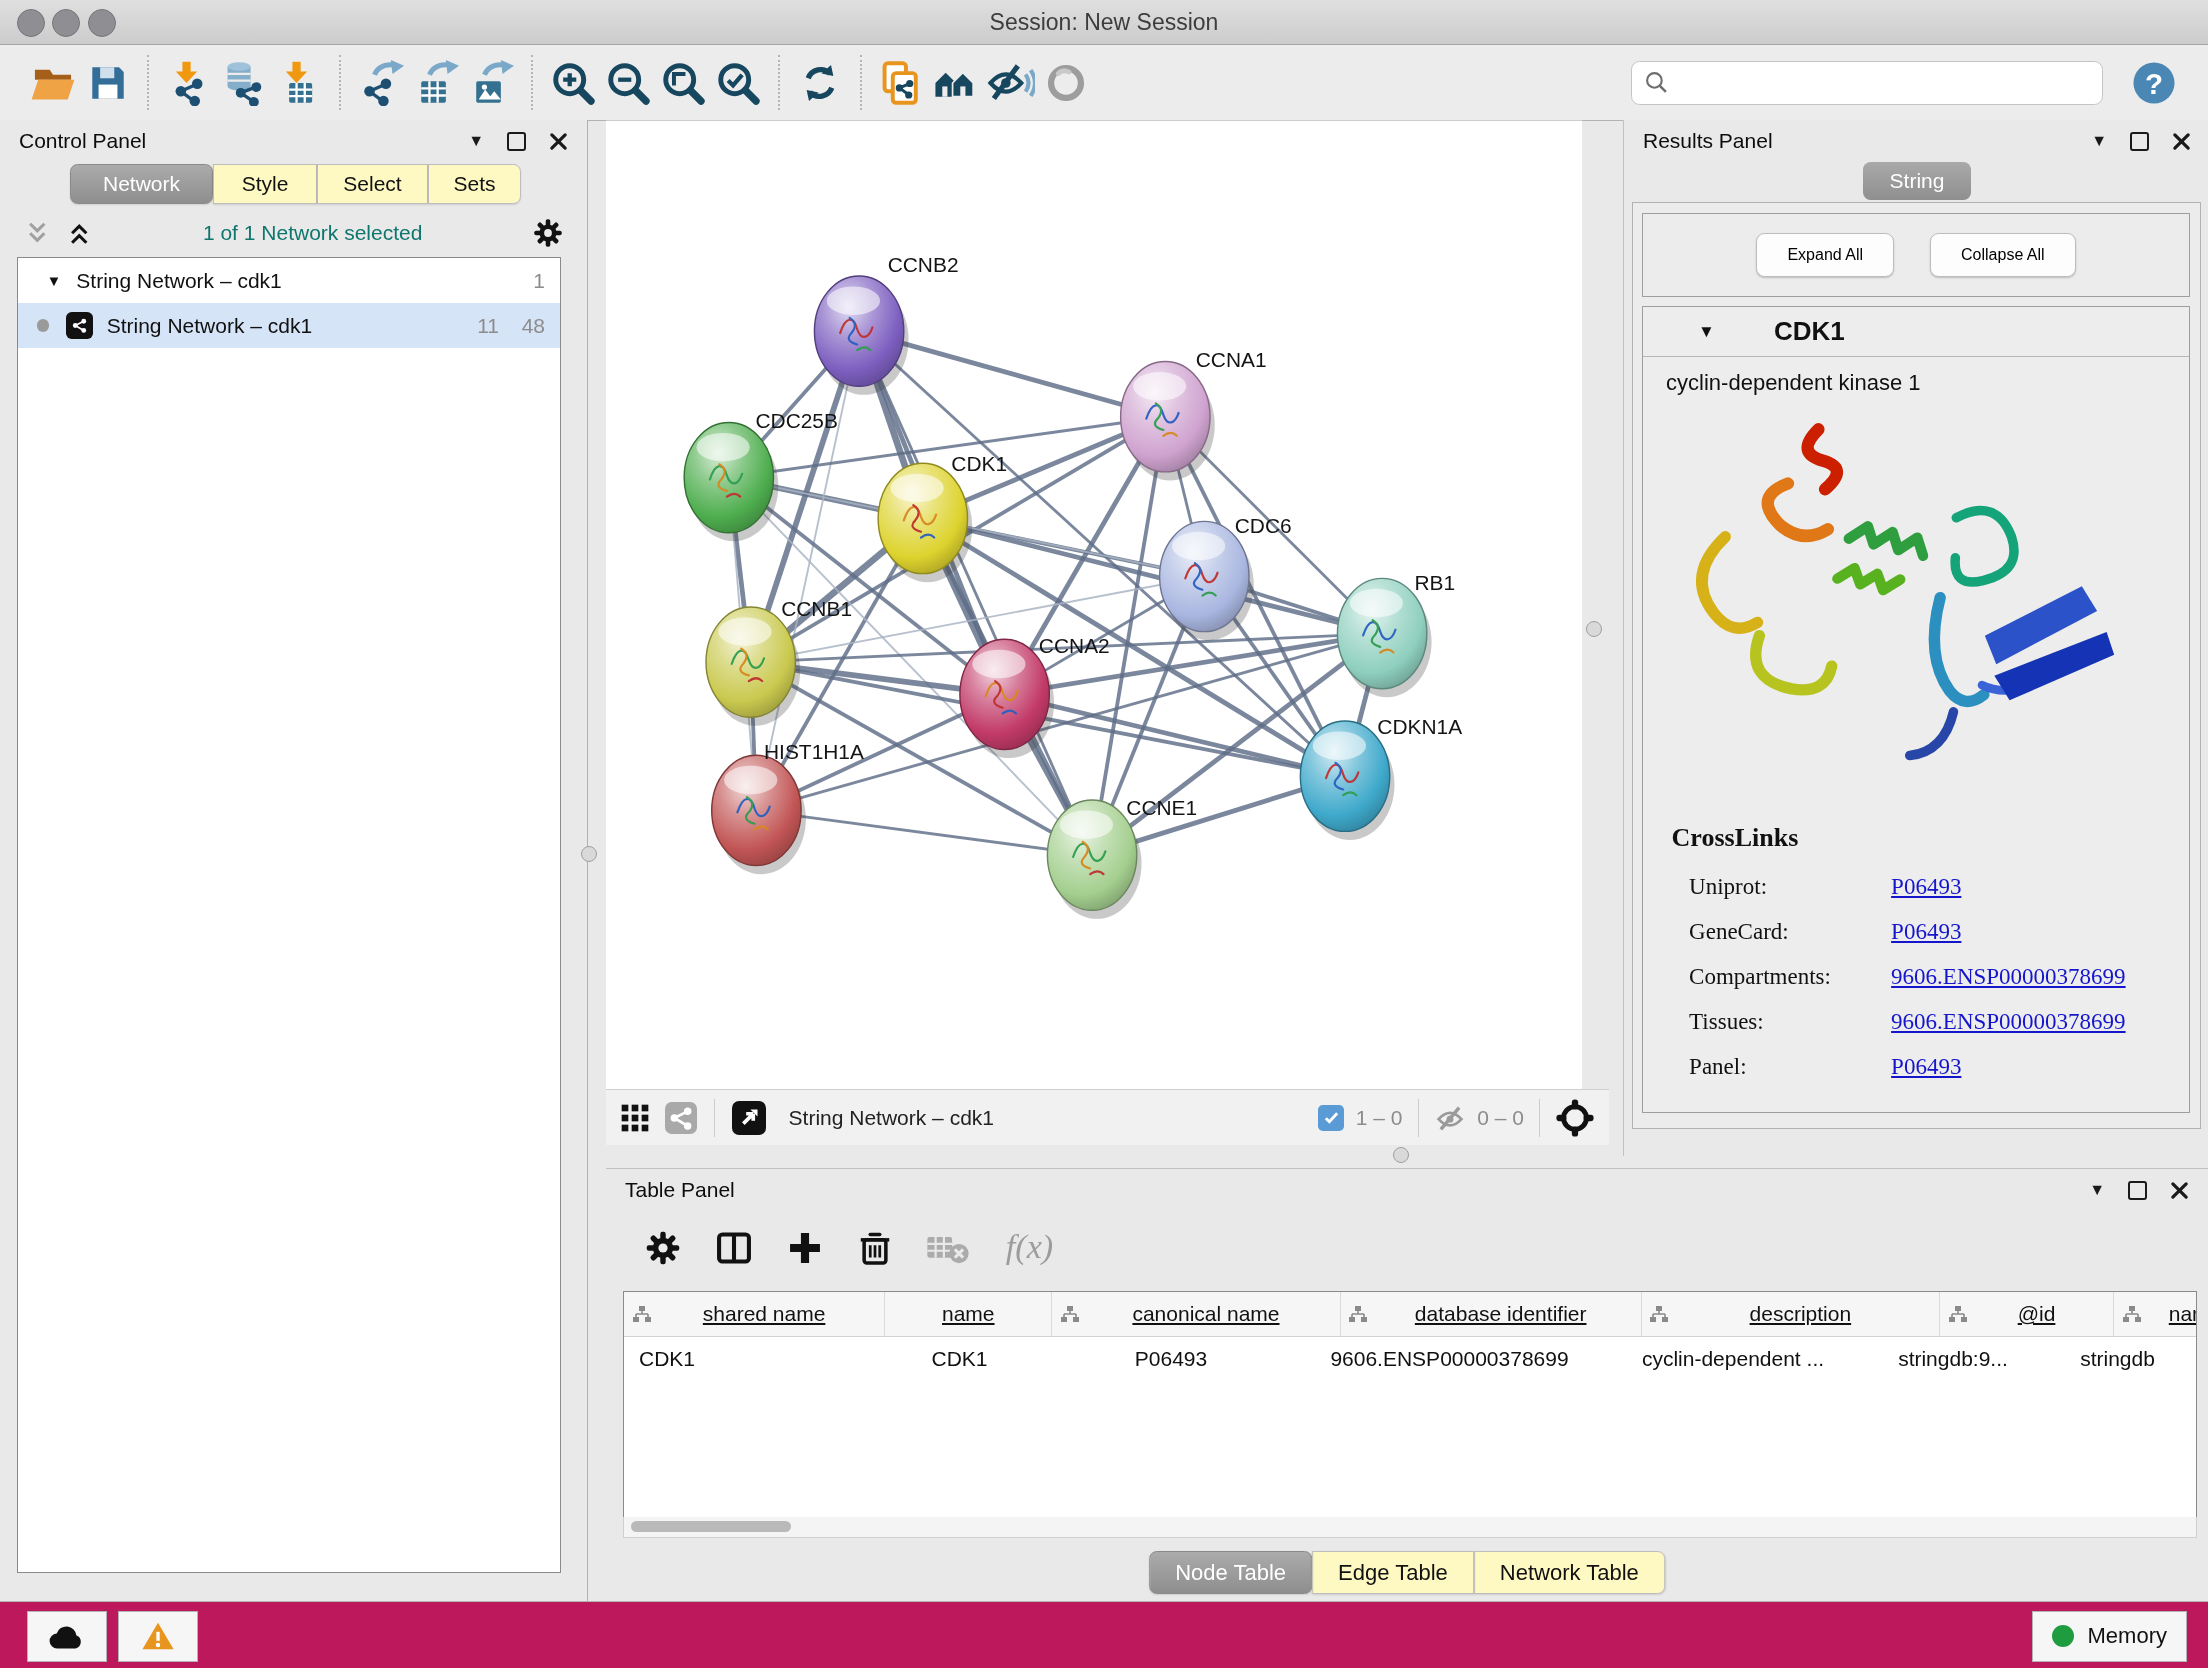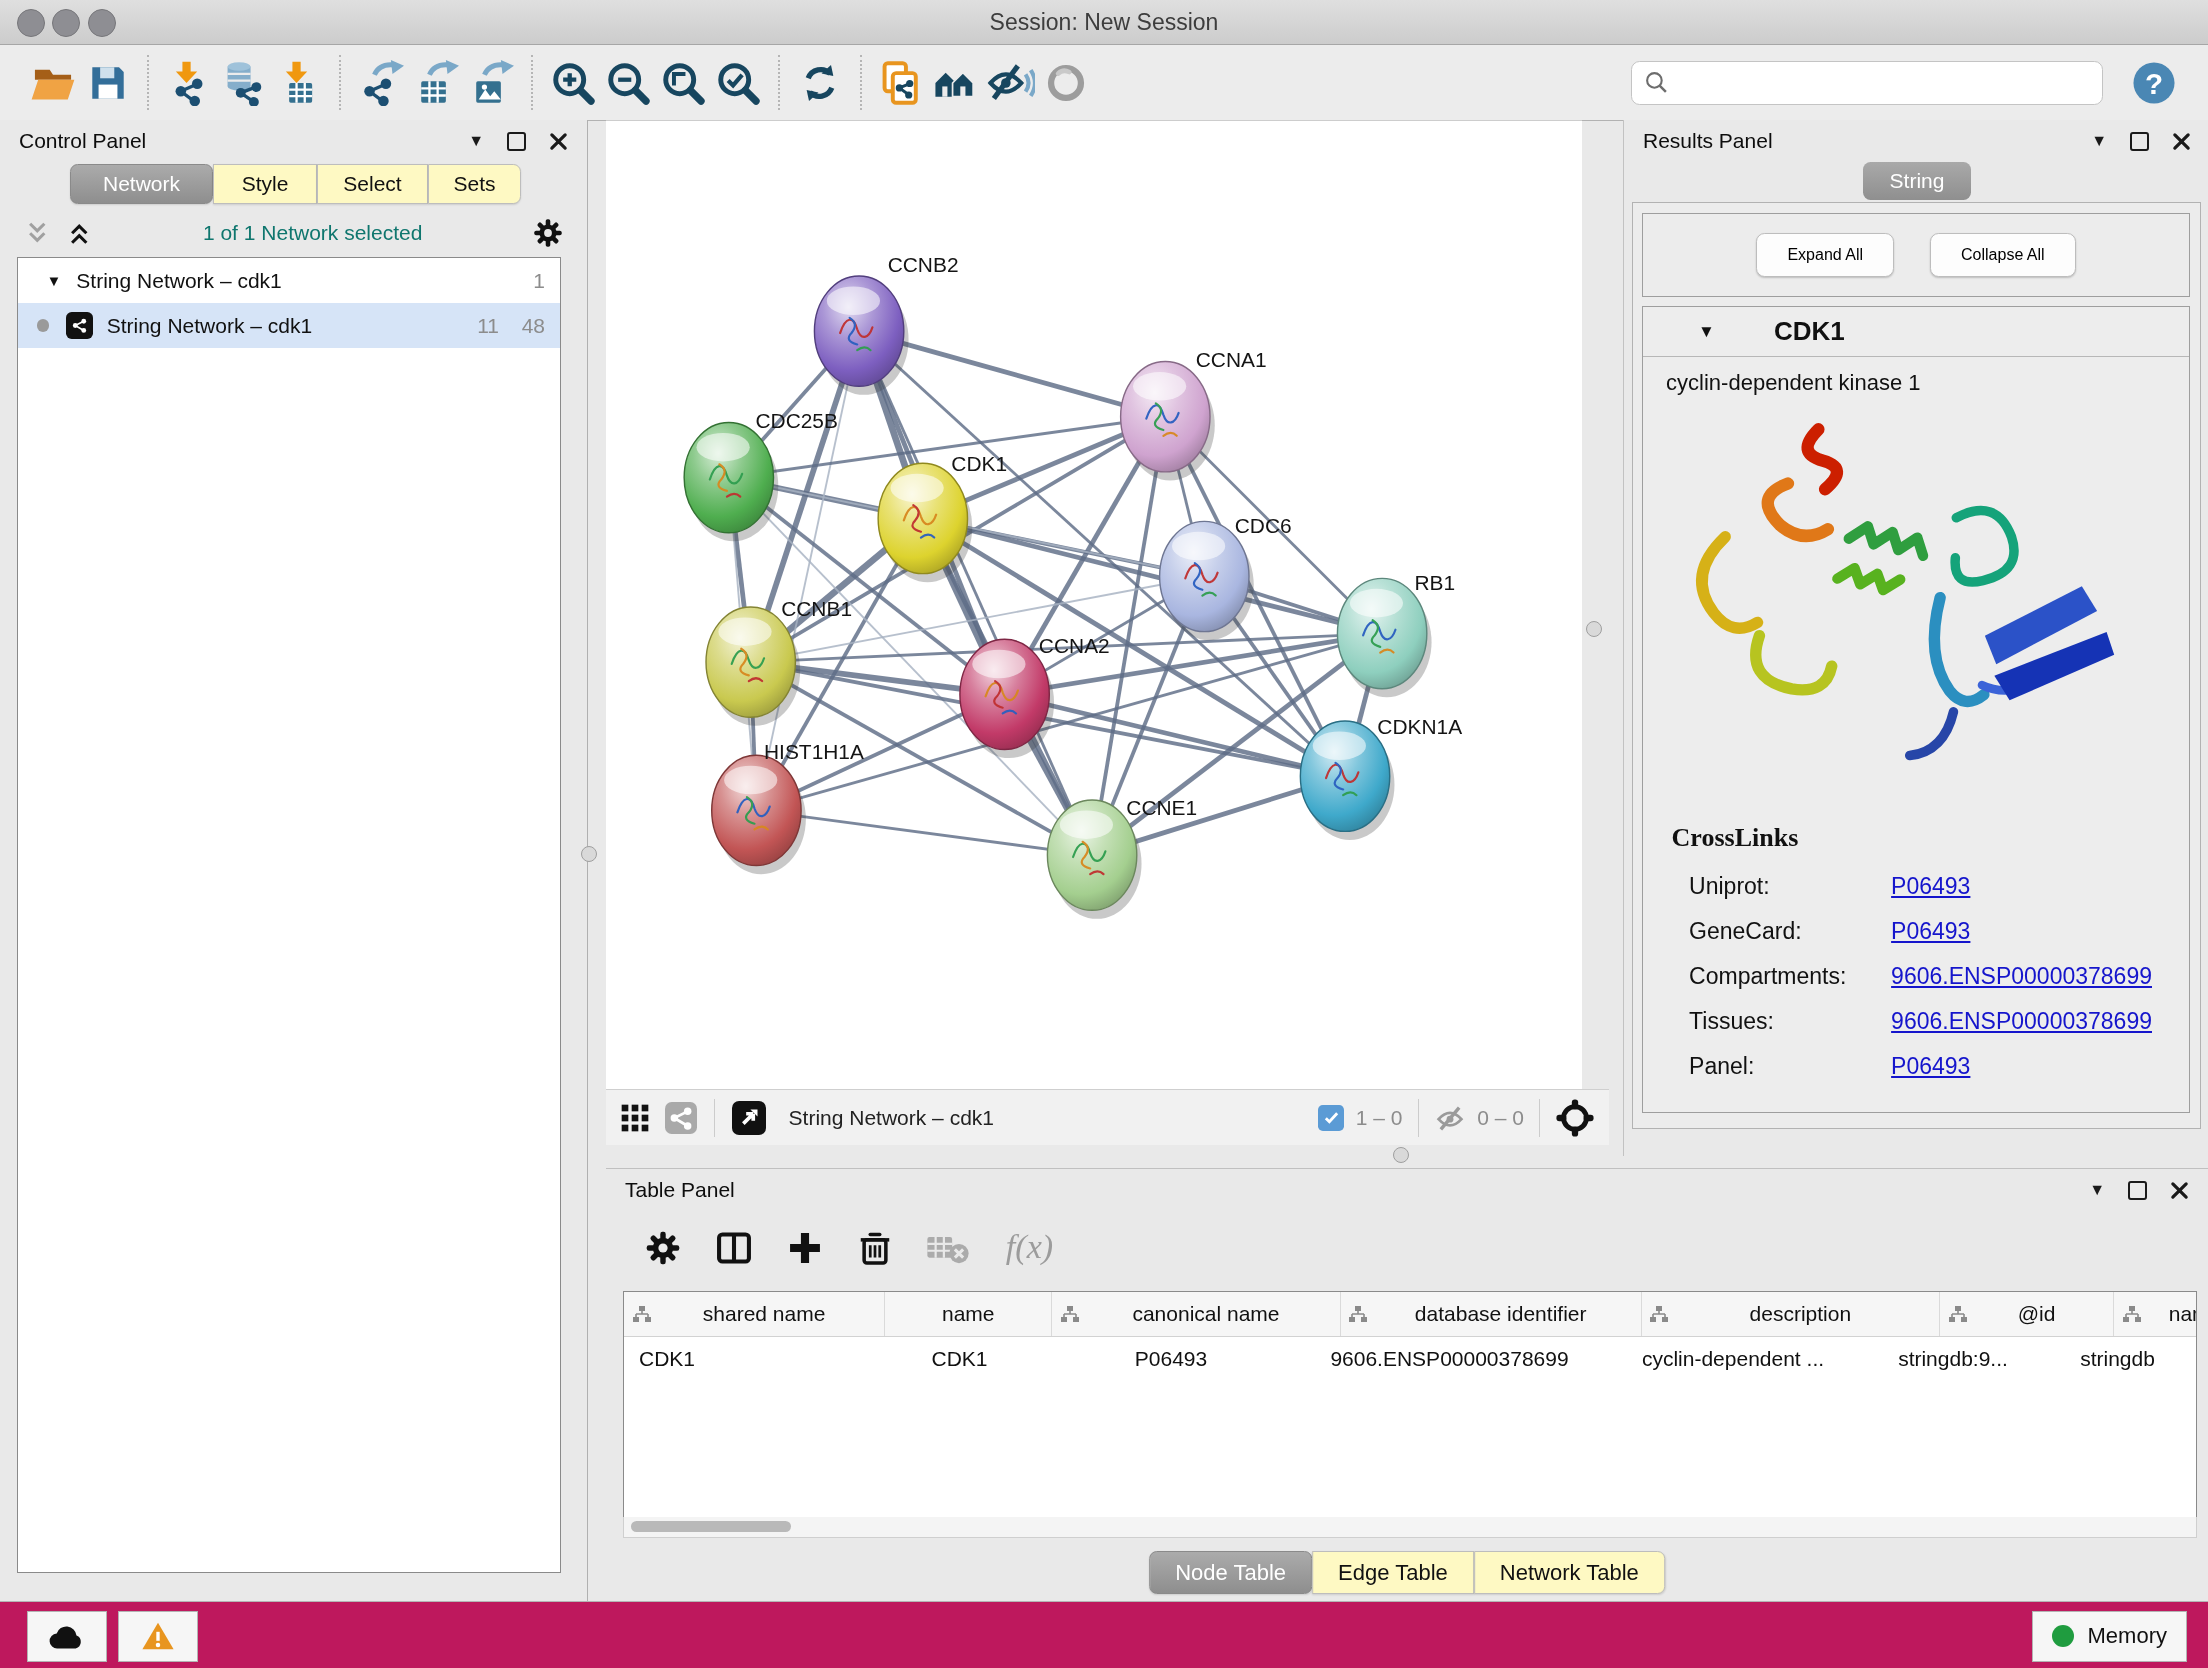--- a/index.html
+++ b/index.html
@@ -67,33 +67,33 @@
   .rp-btn{height:44px;padding:0 30px;font-size:16px;font-family:inherit;background:#fdfdfd;
     border:1px solid #bdbdbd;border-radius:8.6px;box-shadow:0 1px 1.9px rgba(0,0,0,.2);}
   .rp-section{margin:0 9.5px;border:1.9px solid #9e9e9e;background:#ededed;height:805px;position:relative;}
   .sec-head{height:49px;border-bottom:1.9px solid #b7b7b7;display:flex;align-items:center;}
   .sec-caret{margin-left:55px;font-size:17px;}
   .sec-gene{margin-left:59px;font-size:26px;font-weight:bold;}
   .sec-desc{padding:13.3px 0 0 23px;font-size:22px;}
   .structure{position:absolute;left:23px;top:89px;}
   .xl-title{position:absolute;left:28.5px;top:516px;font-family:"Liberation Serif",serif;
     font-weight:bold;font-size:26px;}
-  .xl-rows{position:absolute;left:46px;top:557px;right:15px;font-family:Liberation Sans, sans-serif;}
+  .xl-rows{position:absolute;left:46px;top:557px;right:15px;font-family:Liberation Serif, serif;}
   .xl-row{display:flex;height:45px;align-items:center;font-size:23px;}
   .xl-label{width:202px;}
   .xl-link{color:#1515cc;text-decoration:underline;}
   
   .table-panel{position:absolute;left:606px;top:1168px;right:0;bottom:66px;background:#e9e9e9;
     border-top:1px solid #c0c0c0;}
   .tp-toolbar{display:flex;align-items:center;gap:32px;padding:7.6px 0 7.6px 38px;height:59px;}
   .tp-table{position:absolute;left:17px;right:11.4px;top:122px;height:226px;background:#fff;
     border:1.9px solid #8a8a8a;overflow:hidden;}
   .tp-htr{display:flex;height:44px;background:#f6f6f6;border-bottom:1px solid #d2d2d2;}
   .th{display:flex;align-items:center;border-right:1px solid #dadada;font-size:21px;
-    padding:0 7.6px;flex:none;overflow:hidden;white-space:nowrap;}
+    padding:0 7.6px;flex:none;overflow:hidden;white-space:nowrap;text-decoration:underline;}
   .th .lbl{margin:0 auto;}
   .tr{display:flex;height:44px;}
   .td{display:flex;align-items:center;justify-content:center;font-size:21px;flex:none;
     overflow:hidden;white-space:nowrap;}
   .td.first{justify-content:flex-start;padding-left:15px;}
   .tp-scroll{position:absolute;left:17px;right:11.4px;top:348px;height:20px;background:#f4f4f4;
     border:1px solid #cfcfcf;border-top:none;}
   .thumb{position:absolute;left:6.7px;top:3.8px;width:160px;height:11.4px;border-radius:5.7px;background:#b9b9b9;}
   .tp-tabs{position:absolute;left:50%;transform:translateX(-50%);bottom:7.6px;display:flex;height:43px;}
   .tp-tabs .tab{font-size:22px;padding:0 25px;}

